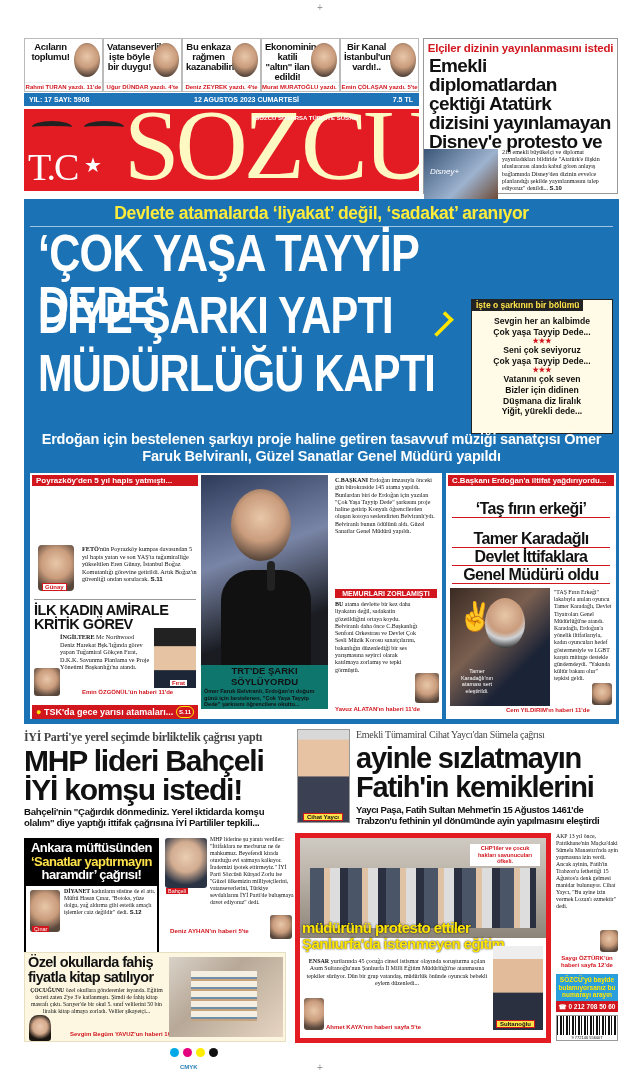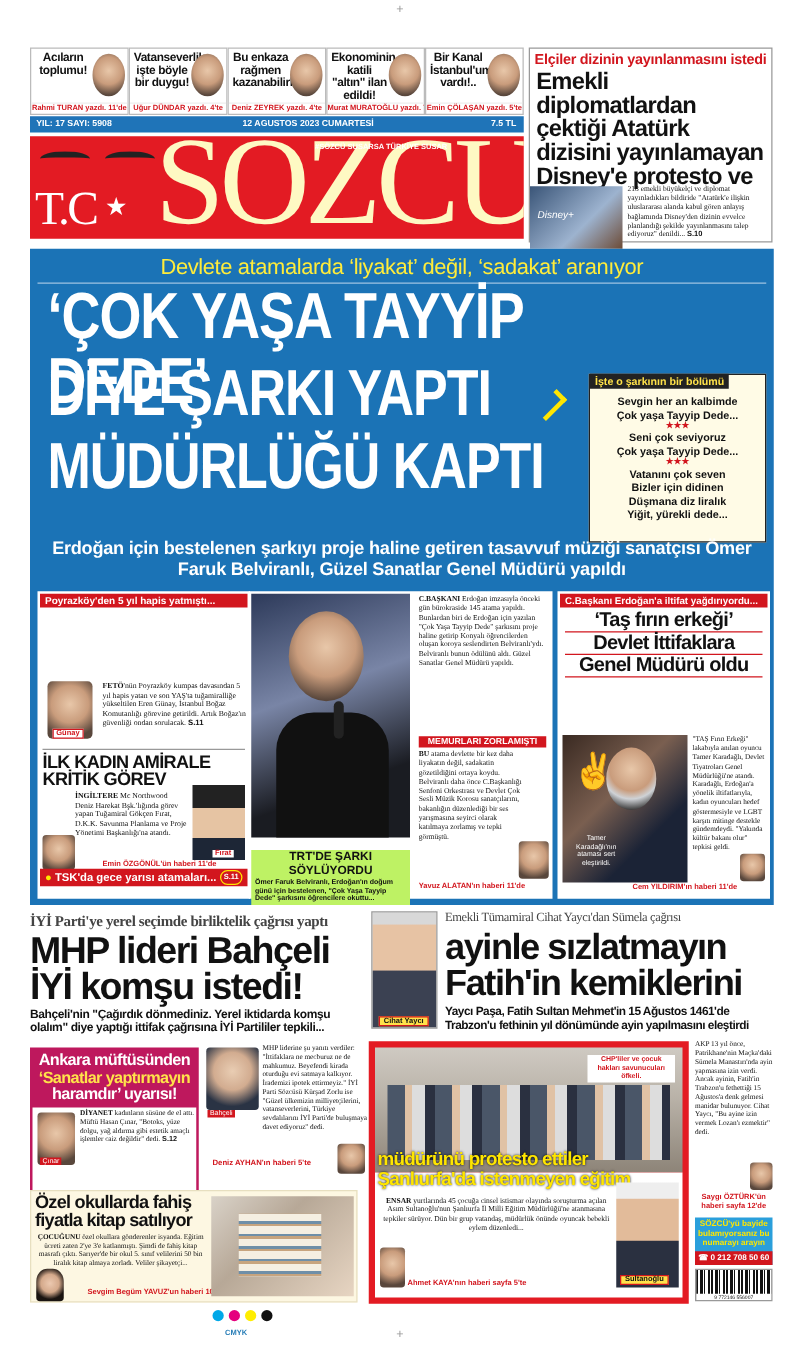--- a/index.html
+++ b/index.html
@@ -21,21 +21,21 @@
 #slogan{position:absolute;left:228px;top:6px;font-size:6px;color:#fff;font-weight:bold}
 .eye{position:absolute;top:12px;width:40px;height:12px;border-top:5px solid #222;border-radius:50% 50% 0 0}
 
 #rtop{left:423px;top:38px;width:195px;height:156px;border:1px solid #999;background:#fff}
 #rtop .kick{color:#d2161e;font-size:11.5px;font-weight:bold;text-align:center;margin-top:3px;letter-spacing:-0.2px}
 #rtop .hd{font-size:19px;font-weight:900;line-height:19px;text-align:left;padding:2px 5px 0;letter-spacing:-0.6px;font-family:"Liberation Sans",sans-serif}
 #rtop .body{position:absolute;left:78px;top:110px;width:114px;font-size:6px;line-height:7.2px;font-family:"Liberation Serif",serif}
 #rtop .img{position:absolute;left:0;top:110px;width:74px;height:50px;background:linear-gradient(135deg,#3a5578,#9db3cf 60%,#6d4b36)}
 
 #blue{left:24px;top:199px;width:595px;height:525px;background:#1b73b6}
-#kicker{position:absolute;left:6px;top:4px;width:583px;color:#ffec3a;font-size:17.5px;font-weight:normal;letter-spacing:-0.3px;border-bottom:1px solid #9fc4e2;padding-bottom:2px;text-align:center}
+#kicker{position:absolute;left:6px;top:4px;width:583px;color:#ffec3a;font-size:17.5px;font-weight:bold;letter-spacing:-0.3px;border-bottom:1px solid #9fc4e2;padding-bottom:2px;text-align:center}
 .bighead{position:absolute;left:14px;color:#fff;font-weight:bold;font-family:"Liberation Sans",sans-serif;letter-spacing:-1px;line-height:1}
 #h1{top:28px;font-size:52px;transform:scaleX(0.83);transform-origin:left top}
 #h2{top:90px;font-size:52px;transform:scaleX(0.8);transform-origin:left top}
 #h3{top:148px;font-size:52px;transform:scaleX(0.8);transform-origin:left top}
 #chev{position:absolute;left:407px;top:105px;width:20px;height:40px;border-right:6px solid #ffe600;border-top:6px solid #ffe600;transform:rotate(45deg) scale(0.6)}
 #song{position:absolute;left:447px;top:100px;width:142px;height:135px;background:#fffbe6;border:1px solid #222}
 #song .sh{background:#222;color:#ffe24a;font-size:8.5px;font-weight:bold;padding:1px 4px;display:inline-block;position:absolute;left:0;top:-1px}
 #song .lines{position:absolute;top:16px;left:0;width:100%;text-align:center;font-size:8.6px;font-weight:bold;line-height:10.6px}
 #song .stars{color:#d2161e;font-size:7px;line-height:8px}
 #sub{position:absolute;left:6px;top:232px;width:583px;color:#fff;font-size:14.5px;font-weight:bold;text-align:center;line-height:17px;letter-spacing:-0.2px}
@@ -137,48 +137,49 @@
     <div class="rule" style="position:absolute;left:4px;right:4px;top:126px"></div>
     <div class="blk" style="position:absolute;left:4px;top:130px;font-size:14.5px;line-height:14px">
       <div>İLK KADIN AMİRALE</div>
       <div>KRİTİK GÖREV</div>
     </div>
     <div class="small" style="position:absolute;left:30px;top:160px;width:90px"><b>İNGİLTERE</b><span> Mc Northwood Deniz Harekat Bşk.'lığında görev yapan Tuğamiral Gökçen Fırat, D.K.K. Savunma Planlama ve Proje Yönetimi Başkanlığı'na atandı.</span></div>
     <div class="face" style="position:absolute;left:4px;top:195px;width:26px;height:28px;border-radius:3px"></div>
     <div class="photo" style="position:absolute;left:124px;top:155px;width:42px;height:60px;background:linear-gradient(#222 0,#222 30%,#e6c4a3 31%,#e6c4a3 70%,#1d2636 71%)"></div>
     <div style="position:absolute;left:140px;top:207px;background:#fff;color:#d2161e;font-size:6px;font-weight:bold;padding:0 2px">Fırat</div>
     <div style="position:absolute;left:52px;top:216px;font-size:6px;font-weight:bold;color:#d2161e">Emin ÖZGÖNÜL'ün haberi 11'de</div>
-    <div style="position:absolute;left:2px;right:2px;bottom:10px;height:14px;background:#d2161e;color:#fff;font-size:9px;font-weight:bold;line-height:14px;padding-left:4px">
+    <div style="position:absolute;left:2px;right:2px;bottom:0;height:14px;background:#d2161e;color:#fff;font-size:9px;font-weight:bold;line-height:14px;padding-left:4px">
       <span style="color:#ffe600">●</span>
       <span>TSK'da gece yarısı atamaları...</span>
       <span style="position:absolute;right:4px;top:1px;border:1px solid #ffe600;border-radius:6px;font-size:6px;line-height:10px;padding:0 2px;color:#fff">S.11</span>
     </div>
   </div>
 
   <div id="mp">
     <div style="position:absolute;left:2px;top:2px;width:127px;height:195px;background:linear-gradient(160deg,#2d3a5a,#7985a6 40%,#1a1c22 75%)">
       <div class="face" style="position:absolute;left:30px;top:14px;width:60px;height:72px"></div>
       <div style="position:absolute;left:20px;top:95px;width:90px;height:100px;background:#111;border-radius:30px 30px 0 0"></div>
       <div style="position:absolute;left:66px;top:86px;width:8px;height:30px;background:#222;border-radius:4px"></div>
     </div>
-    <div style="position:absolute;left:2px;top:207px;width:127px;height:44px;background:#bef264">
+    <div style="position:absolute;left:2px;top:192px;width:127px;height:44px;background:#0f766e">
       <div style="font-size:9.5px;font-weight:bold;text-align:center">TRT'DE ŞARKI SÖYLÜYORDU</div>
       <div style="font-size:5.6px;font-weight:bold;line-height:6.6px;padding:1px 3px">Ömer Faruk Belviranlı, Erdoğan'ın doğum günü için bestelenen, "Çok Yaşa Tayyip Dede" şarkısını öğrencilere okuttu...</div>
     </div>
     <div class="small" style="position:absolute;left:136px;top:4px;width:104px;font-size:6px;line-height:7.3px"><b>C.BAŞKANI</b><span> Erdoğan imzasıyla önceki gün bürokraside 145 atama yapıldı. Bunlardan biri de Erdoğan için yazılan "Çok Yaşa Tayyip Dede" şarkısını proje haline getirip Konyalı öğrencilerden oluşan koroya seslendirten Belviranlı'ydı. Belviranlı bunun ödülünü aldı. Güzel Sanatlar Genel Müdürü yapıldı.</span></div>
     <div class="redbar" style="position:absolute;left:136px;top:116px;width:102px;font-size:7px;text-align:center">MEMURLARI ZORLAMIŞTI</div>
     <div class="small" style="position:absolute;left:136px;top:128px;width:86px;font-size:6px;line-height:7.3px"><b>BU</b><span> atama devlette bir kez daha liyakatın değil, sadakatin gözetildiğini ortaya koydu. Belviranlı daha önce C.Başkanlığı Senfoni Orkestrası ve Devlet Çok Sesli Müzik Korosu sanatçılarını, bakanlığın düzenlediği bir ses yarışmasına seyirci olarak katılmaya zorlamış ve tepki görmüştü.</span></div>
     <div class="face" style="position:absolute;left:216px;top:200px;width:24px;height:30px;border-radius:3px"></div>
     <div style="position:absolute;left:136px;top:233px;font-size:6px;font-weight:bold;color:#d2161e">Yavuz ALATAN'ın haberi 11'de</div>
   </div>
 
   <div id="rp">
     <div class="redbar" style="margin:2px 2px 0;font-size:7.8px">C.Başkanı Erdoğan'a iltifat yağdırıyordu...</div>
     <div class="blk" style="font-size:16px;line-height:17px;text-align:center;padding-top:2px;letter-spacing:-0.6px">
-      <div style="border-bottom:1px solid #d2161e;margin:0 6px">‘Taş fırın erkeği’</div>
+      <div style="border-bottom:1px solid #d2161e;margin:12px 6px">‘Taş fırın erkeği’</div>
+      <div style="border-bottom:1px solid #d2161e;margin:0 6px">Tamer Karadağlı</div>
       <div style="border-bottom:1px solid #d2161e;margin:0 6px">Devlet İttifaklara</div>
       <div style="border-bottom:1px solid #d2161e;margin:0 6px">Genel Müdürü oldu</div>
     </div>
     <div style="position:absolute;left:4px;top:115px;width:100px;height:118px;background:linear-gradient(135deg,#3a2a22,#7a5f50 40%,#1b2336 70%)">
       <div class="face" style="position:absolute;left:35px;top:10px;width:40px;height:50px;background:radial-gradient(circle at 50% 35%,#e8c7a9 0,#c99c7c 45%,#cfd2d6 62%,#3c3c3c 85%)"></div>
       <div style="position:absolute;left:8px;top:12px;color:#e8c7a9;font-size:28px">✌</div>
       <div style="position:absolute;left:4px;top:80px;width:46px;color:#fff;font-size:5.5px;text-align:center;line-height:6.5px">Tamer Karadağlı'nın ataması sert eleştirildi.</div>
     </div>
     <div class="small" style="position:absolute;left:108px;top:116px;width:60px;font-size:5.8px;line-height:7.2px">"TAŞ Fırın Erkeği" lakabıyla anılan oyuncu Tamer Karadağlı, Devlet Tiyatroları Genel Müdürlüğü'ne atandı. Karadağlı, Erdoğan'a yönelik iltifatlarıyla, kadın oyuncuları hedef göstermesiyle ve LGBT karşıtı mitinge destekle gündemdeydi. "Yakında kültür bakanı olur" tepkisi geldi.</div>
     <div class="face" style="position:absolute;left:146px;top:210px;width:20px;height:22px;border-radius:3px"></div>
@@ -186,25 +187,25 @@
   </div>
 </div>
 
 <div class="abs serif" style="left:24px;top:730px;width:270px;font-size:12px;color:#444;font-weight:bold;letter-spacing:-0.3px">İYİ Parti'ye yerel seçimde birliktelik çağrısı yaptı</div>
 <div class="abs blk" style="left:24px;top:746px;width:270px;font-size:30px;line-height:29px;letter-spacing:-1.2px">
   <div>MHP lideri Bahçeli</div>
   <div>İYİ komşu istedi!</div>
 </div>
 <div class="abs" style="left:24px;top:806px;width:272px;font-size:9.6px;font-weight:bold;line-height:11px;letter-spacing:-0.3px">Bahçeli'nin "Çağırdık dönmediniz. Yerel iktidarda komşu olalım" diye yaptığı ittifak çağrısına İYİ Partililer tepkili...</div>
 
-<div class="abs" style="left:24px;top:838px;width:135px;height:124px;background:#be185d">
+<div class="abs" style="left:24px;top:838px;width:135px;height:124px;background:#000000">
   <div style="color:#fff;font-size:13px;font-weight:bold;line-height:13.5px;text-align:center;padding-top:3px;letter-spacing:-0.5px">
     <div>Ankara müftüsünden</div>
     <div style="color:#ffe24a">‘Sanatlar yaptırmayın</div>
-    <div>haramdır’ uyarısı!</div>
+    <div>haramdır’ çağrısı!</div>
   </div>
   <div style="position:absolute;left:2px;top:48px;right:2px;bottom:2px;background:#fff">
     <div class="face" style="position:absolute;left:4px;top:4px;width:30px;height:42px;border-radius:3px"></div>
     <div style="position:absolute;left:6px;top:40px;background:#d2161e;color:#fff;font-size:5.5px;padding:0 2px">Çınar</div>
     <div class="small" style="position:absolute;left:38px;top:2px;width:92px;font-size:5.8px;line-height:7px"><b>DİYANET</b><span> kadınların süsüne de el attı. Müftü Hasan Çınar, "Botoks, yüze dolgu, yağ aldırma gibi estetik amaçlı işlemler caiz değildir" dedi.</span> <b style="font-family:'Liberation Sans',sans-serif">S.12</b></div>
   </div>
 </div>
 
 <div class="abs face" style="left:165px;top:838px;width:42px;height:50px;border-radius:3px;background:radial-gradient(circle at 50% 38%,#e9cdb3 0,#d2ac90 40%,#2a3344 75%)"></div>
 <div class="abs" style="left:166px;top:888px;background:#d2161e;color:#fff;font-size:5.5px;padding:0 2px">Bahçeli</div>

